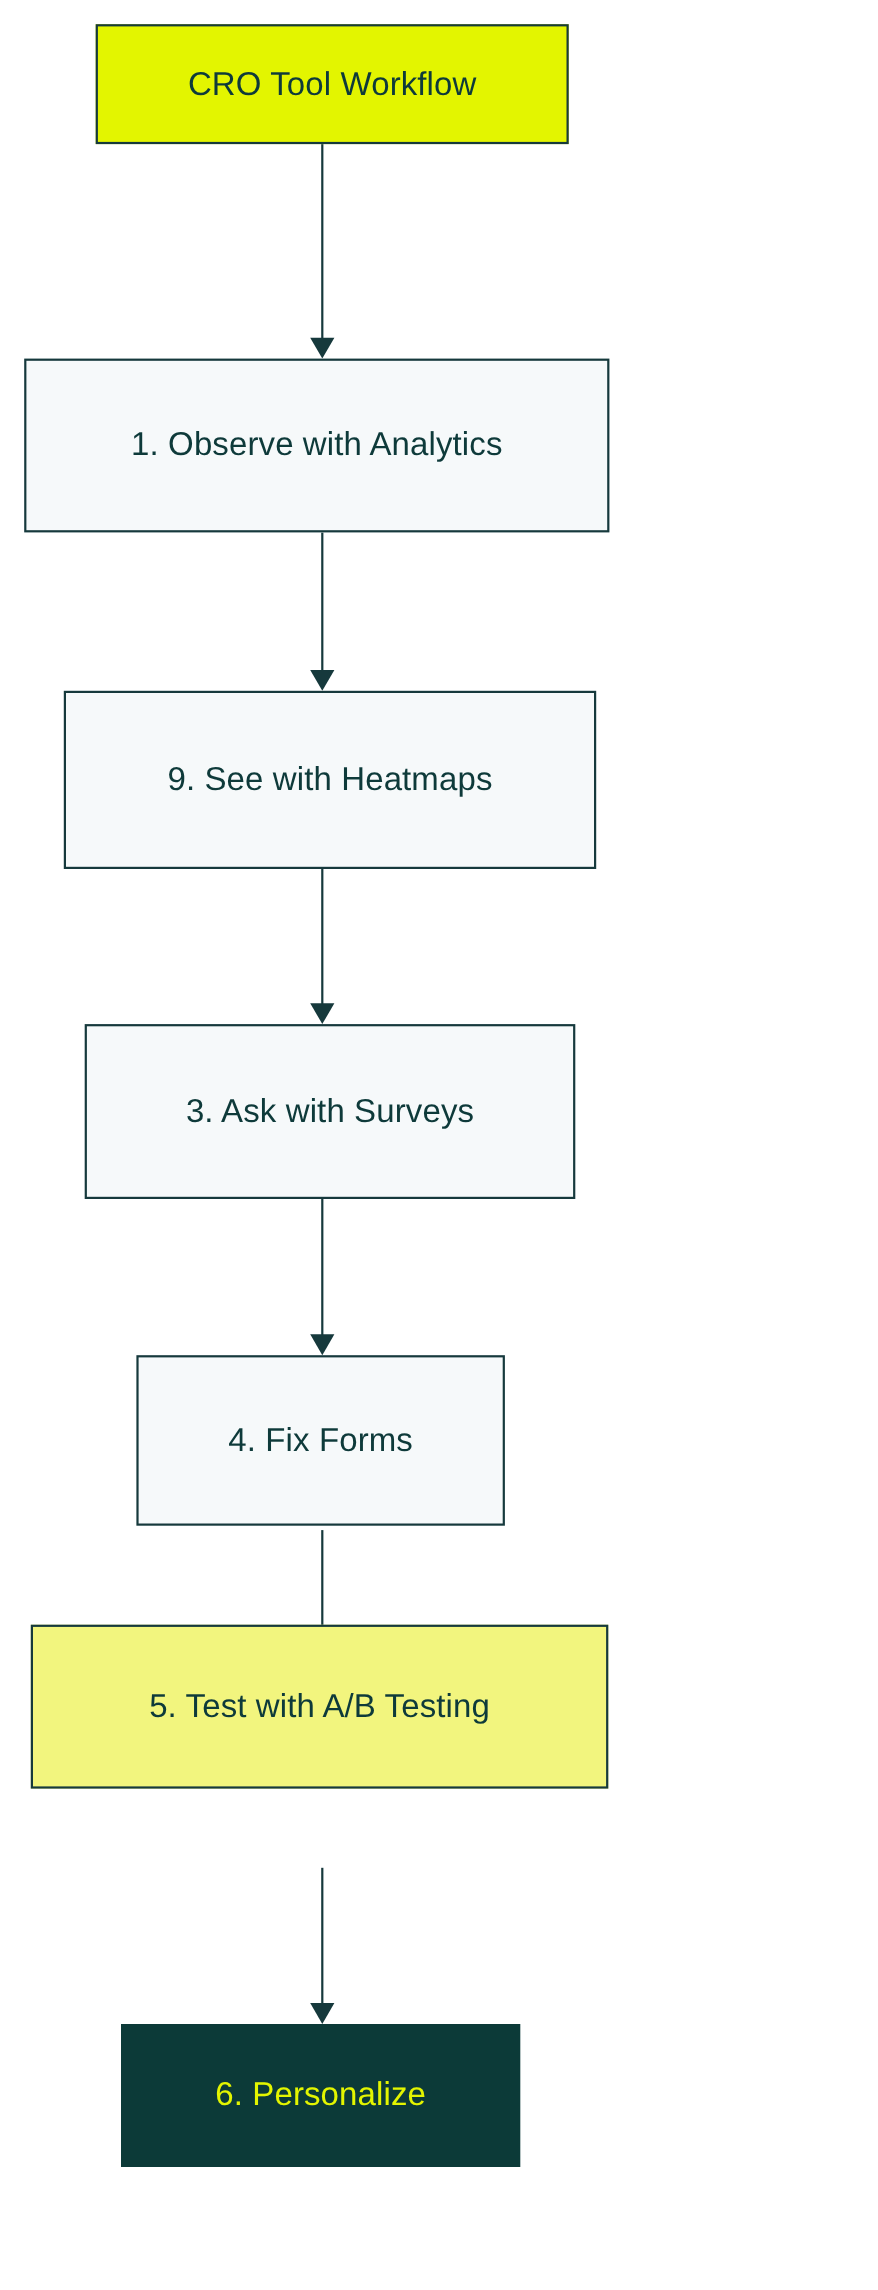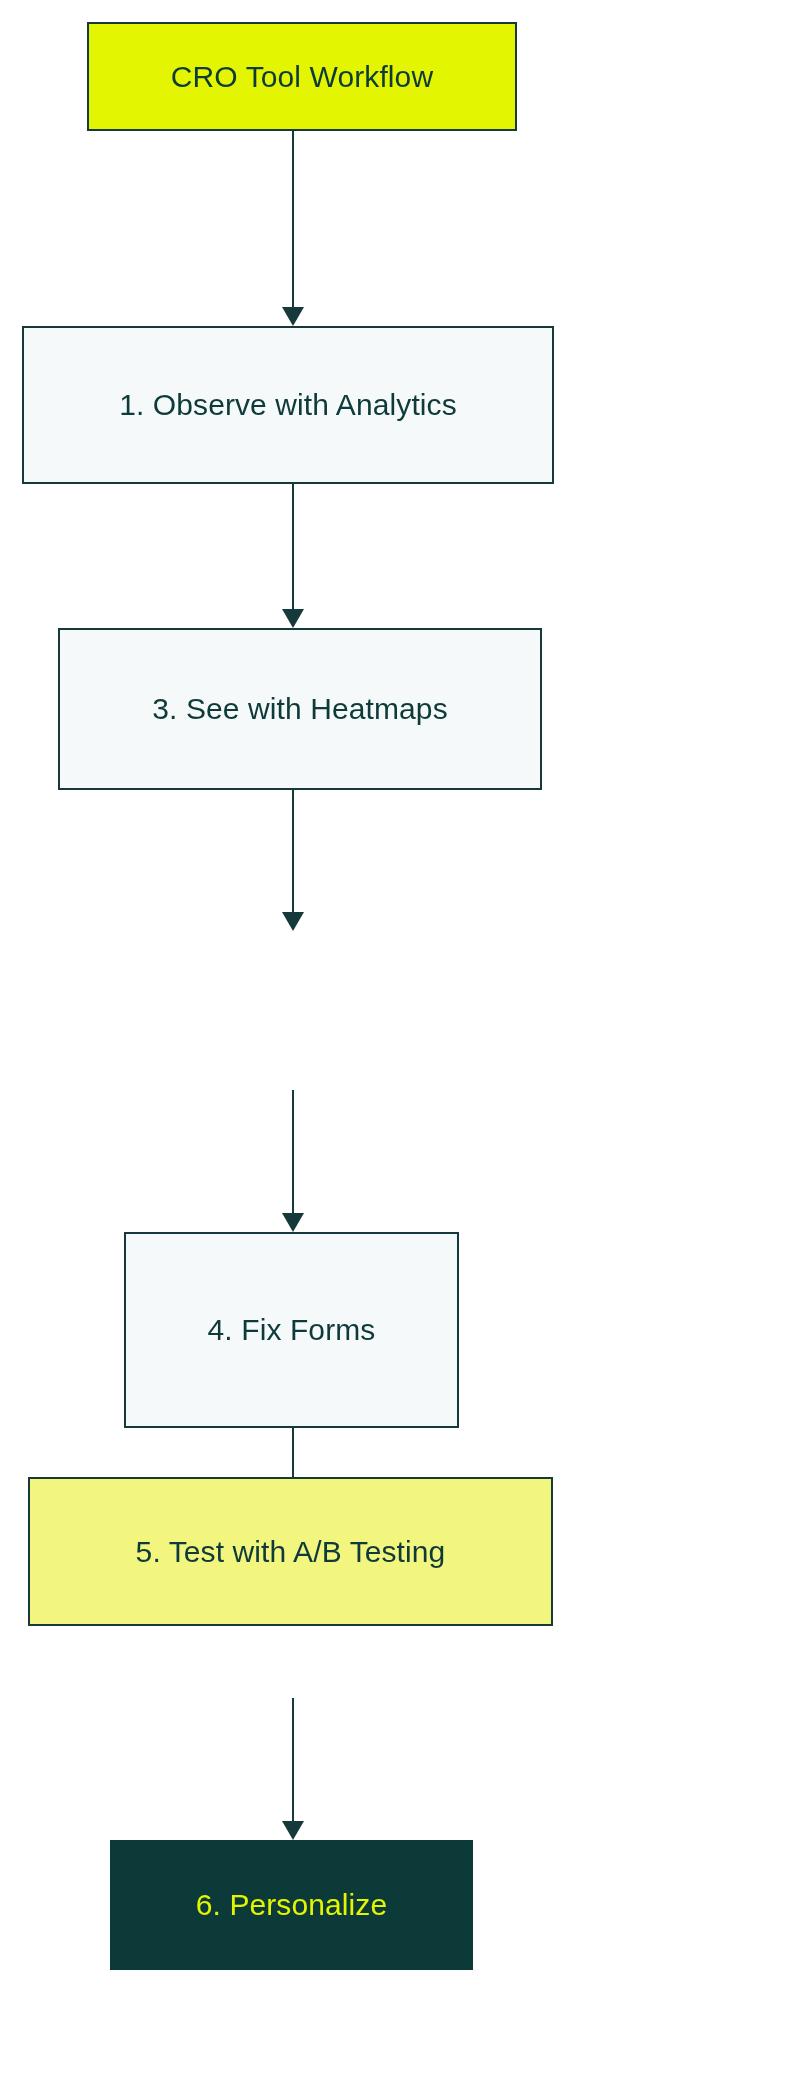--- a/index.html
+++ b/index.html
@@ -83,23 +83,26 @@
       <div class="edge-line" style="height: 125px; background: rgb(22, 57, 60);"></div>
       <div class="edge-head" style="top: 123px; border-top-color: rgb(22, 57, 60);"></div>
     </div>
     <div class="node" style="left: 87px; top: 22px; width: 430px; height: 109px; background: rgb(227, 245, 0); border: 2px solid rgb(22, 57, 60);">
       <span class="node-label" style="color: rgb(14, 58, 58);">CRO Tool Workflow</span>
     </div>
     <div class="node" style="left: 22px; top: 326px; width: 532px; height: 158px; background: rgb(246, 249, 250); border: 2px solid rgb(22, 57, 60);">
       <span class="node-label" style="color: rgb(14, 58, 58);">1. Observe with Analytics</span>
     </div>
     <div class="node" style="left: 58px; top: 628px; width: 484px; height: 162px; background: rgb(246, 249, 250); border: 2px solid rgb(22, 57, 60);">
-      <span class="node-label" style="color: rgb(14, 58, 58);">3. See with Heatmaps</span>
+      <span class="node-label" style="color: rgb(14, 58, 58);">9. See with Heatmaps</span>
     </div>
-    <div class="node" style="left: 124px; top: 1232px; width: 335px; height: 196px; background: rgb(246, 249, 250); border: 2px solid rgb(22, 57, 60);">
+    <div class="node" style="left: 77px; top: 931px; width: 446px; height: 159px; background: rgb(246, 249, 250); border: 2px solid rgb(22, 57, 60);">
+      <span class="node-label" style="color: rgb(14, 58, 58);">3. Ask with Surveys</span>
+    </div>
+    <div class="node" style="left: 124px; top: 1232px; width: 335px; height: 155px; background: rgb(246, 249, 250); border: 2px solid rgb(22, 57, 60);">
       <span class="node-label" style="color: rgb(14, 58, 58);">4. Fix Forms</span>
     </div>
     <div class="node" style="left: 28px; top: 1477px; width: 525px; height: 149px; background: rgb(242, 245, 126); border: 2px solid rgb(22, 57, 60);">
       <span class="node-label" style="color: rgb(14, 58, 58);">5. Test with A/B Testing</span>
     </div>
     <div class="node" style="left: 110px; top: 1840px; width: 363px; height: 130px; background: rgb(12, 58, 56); border: none;">
       <span class="node-label" style="color: rgb(227, 245, 0);">6. Personalize</span>
     </div>
   </div>
 

